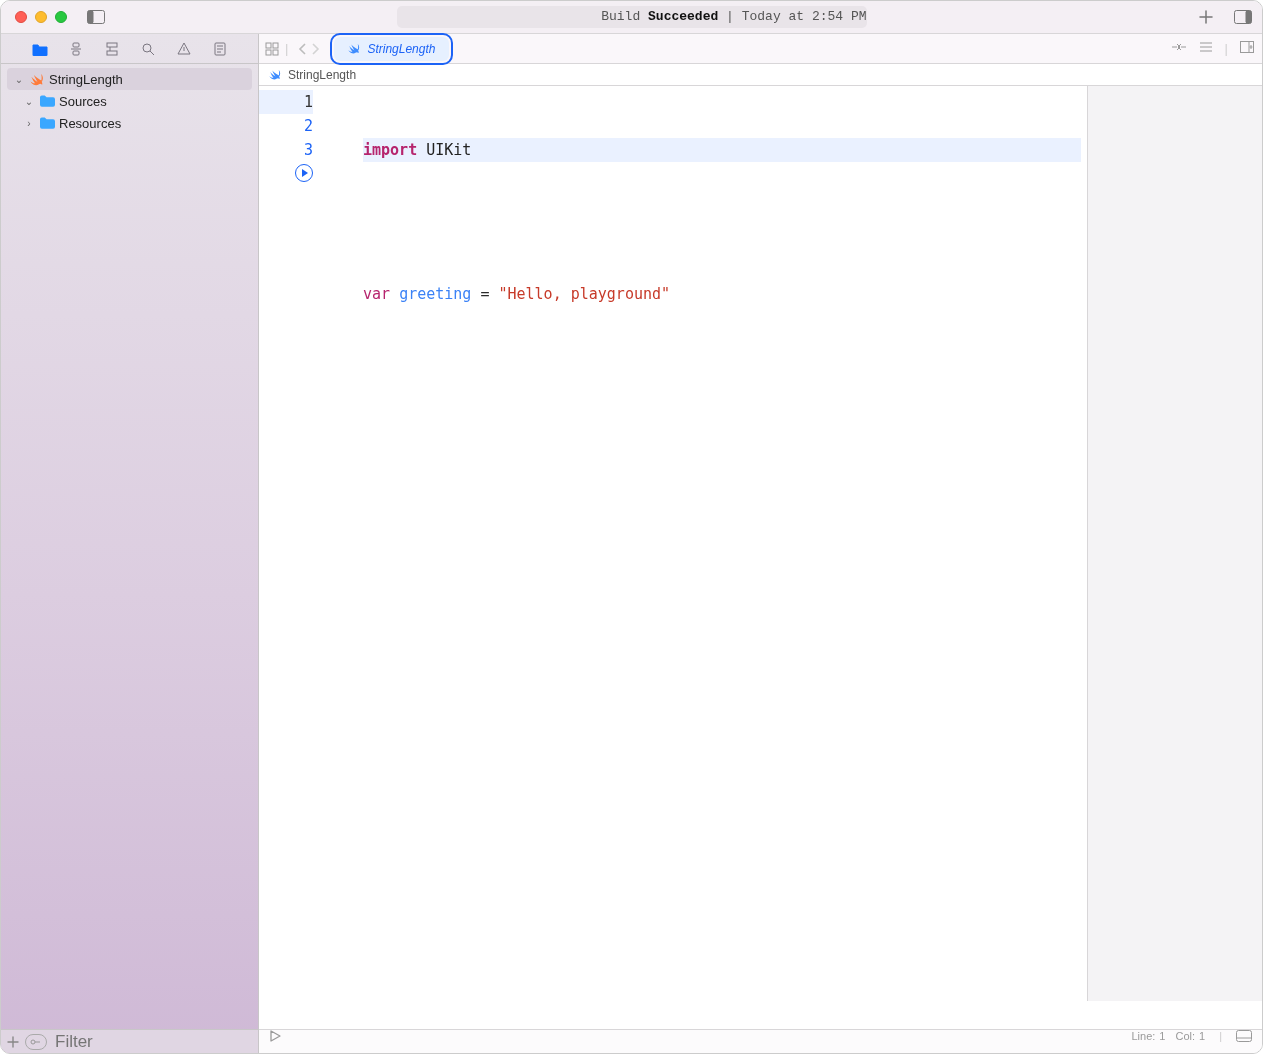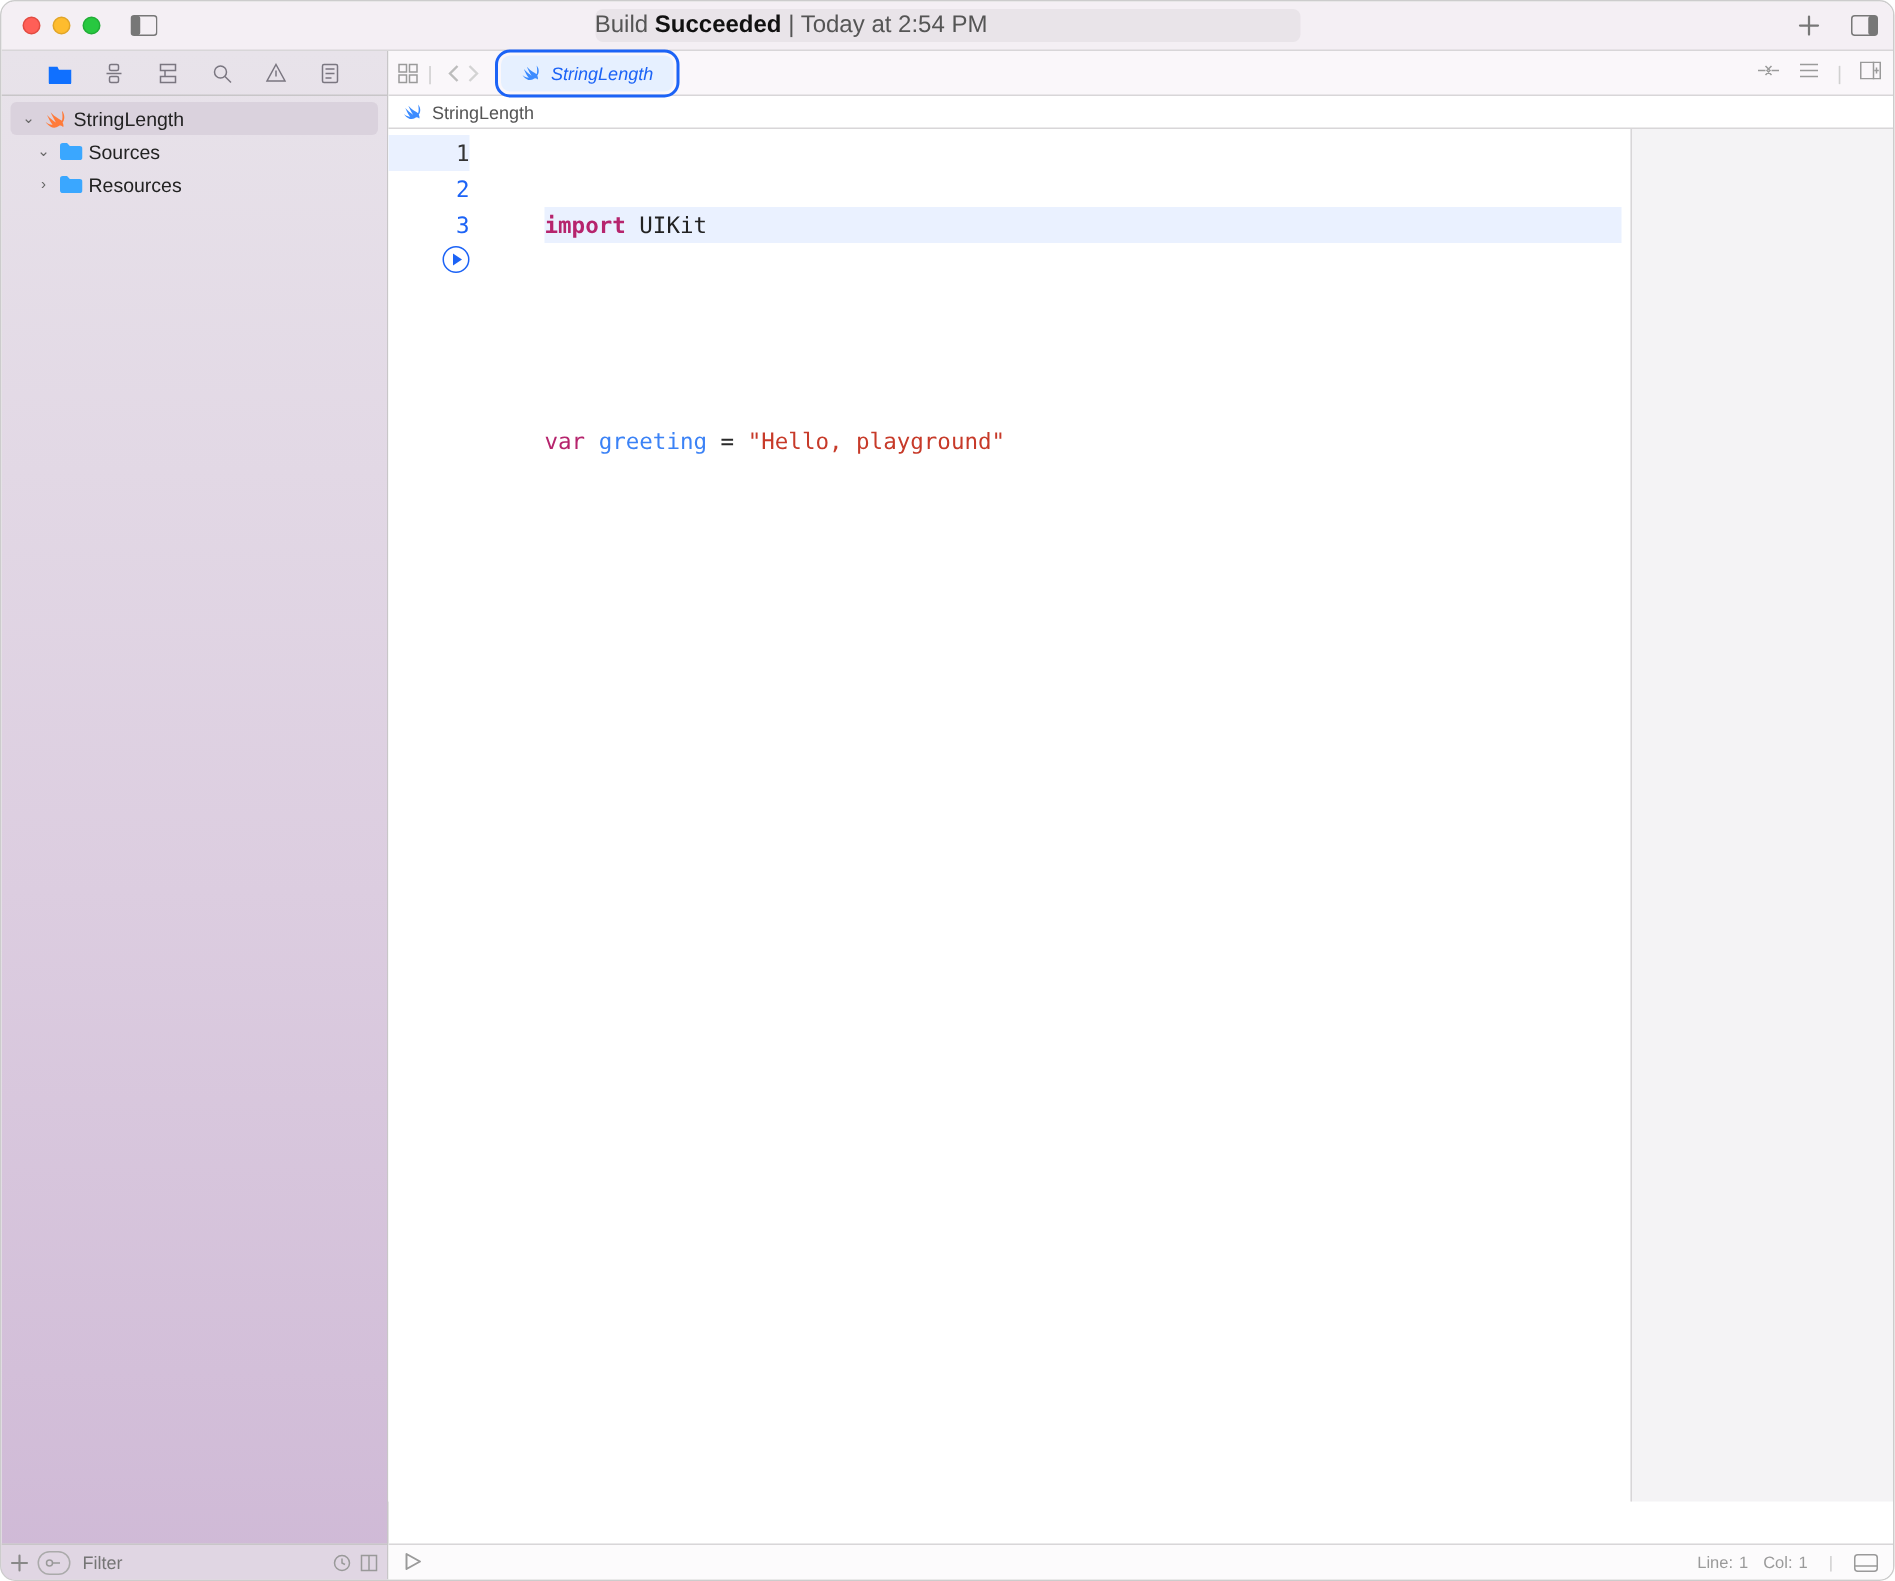--- a/index.html
+++ b/index.html
@@ -37,23 +37,24 @@
     position:relative;
   }
   .traffic{display:flex;gap:8px;align-items:center}
   .dot{width:12px;height:12px;border-radius:50%;}
   .dot.red{background:#ff5f57;border:0.5px solid #e24b41;}
   .dot.yellow{background:#febc2e;border:0.5px solid #e1a528;}
   .dot.green{background:#28c840;border:0.5px solid #21ad36;}
   .title-panel-toggle{margin-left:20px;color:#6a6a6a;}
   .activity{
     position:absolute;left:50%;transform:translateX(-50%);
-    min-width:470px;height:22px;line-height:22px;text-align:left;
+    min-width:470px;height:22px;line-height:22px;text-align:right;
     background:#e9e4e9;border-radius:5px;color:#555;
-    font-size:16px;
+    font-size:13px;
+    font-family:Liberation Mono, monospace;
   }
   .activity b{color:#111;font-weight:600;}
   .title-right{margin-left:auto;display:flex;align-items:center;gap:20px;color:#6a6a6a;}
 
   
   .main{
     position:absolute;top:var(--titlebar-h);left:0;right:0;bottom:0;
     display:flex;
   }
 
@@ -83,21 +84,21 @@
   .row.sel{background:#d3cbd6aa;border-radius:4px;margin:0 6px;}
   .row.lvl0{padding-left:6px;}
   .row.lvl1{padding-left:22px;}
   .filterbar{
     height:var(--bottombar-h);
     display:flex;align-items:center;gap:6px;
     padding:0 6px;border-top:1px solid var(--border-dark);
     color:#777;background:#e0d6e3;
   }
   .filterbar input{
-    flex:1;border:none;outline:none;background:transparent;font-size:12px;color:#0f766e;
+    flex:1;border:none;outline:none;background:transparent;font-size:17px;color:#0f766e;
   }
   .filterbar .icon{color:#888;}
   .pill{display:inline-flex;align-items:center;justify-content:center;
     border:1px solid #aaa;border-radius:9px;height:16px;min-width:22px;font-size:10px;color:#888;}
 
   
   .editor-panel{flex:1;display:flex;flex-direction:column;min-width:0;}
   .tabbar{
     height:var(--tabbar-h);display:flex;align-items:center;
     border-bottom:1px solid var(--border);
@@ -150,21 +151,21 @@
   .str{color:#c73a29;}
   .tok{display:inline;}
   .results-col{
     width:var(--results-w);border-left:1px solid var(--border);
     background:#f4f3f5;
   }
 
   .runbar{
     height:var(--bottombar-h);
     border-top:1px solid var(--border);
-    display:flex;align-items:center;padding:0 10px;gap:14px;
+    display:flex;padding:0 10px;gap:14px;
     color:#9a9a9a;background:#fcfbfc;font-size:11px;margin-top:28px;
   }
   .runbar .spacer{flex:1;}
   .runbar .btn-play{width:14px;height:14px;}
 
   
   svg{display:block}
 
   .folder{fill:#3aa7ff;}
   .swift{fill:#ff7b3a;}

